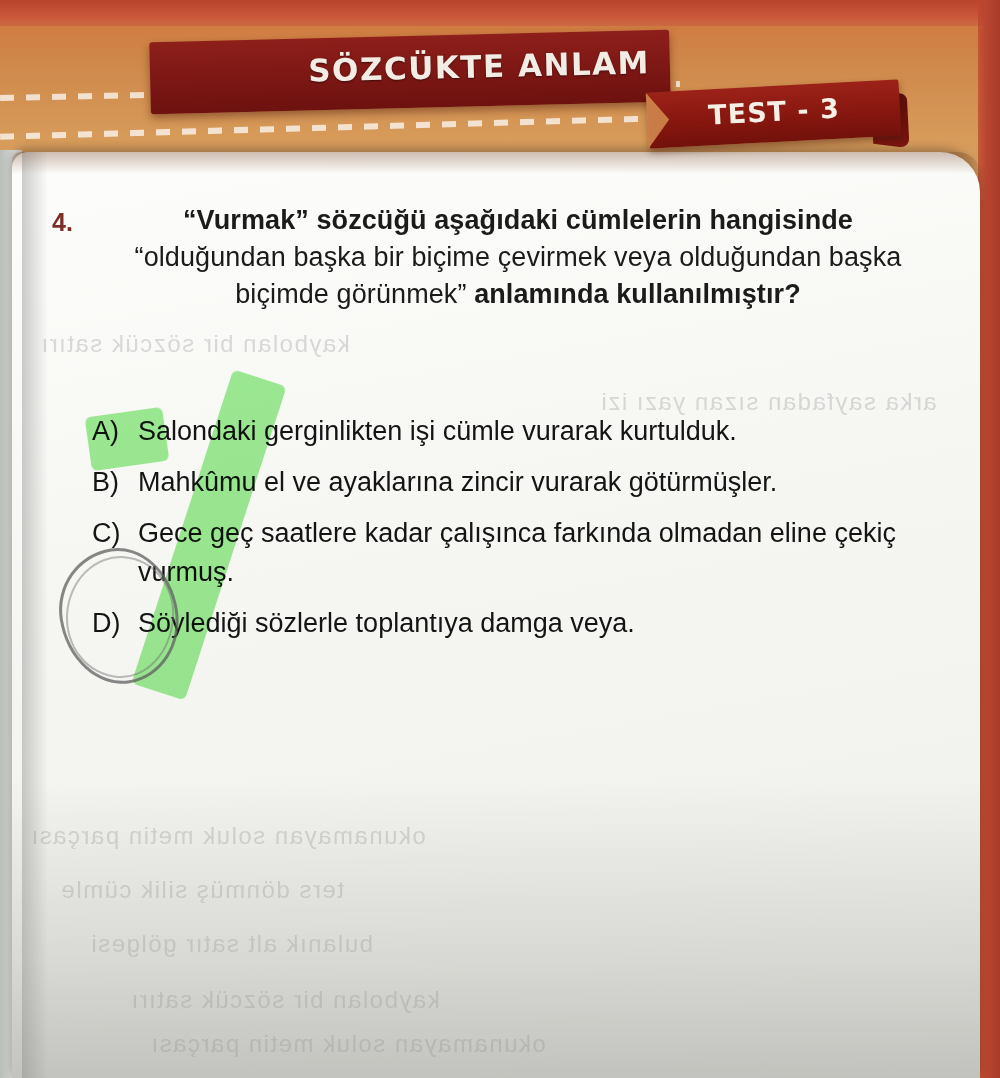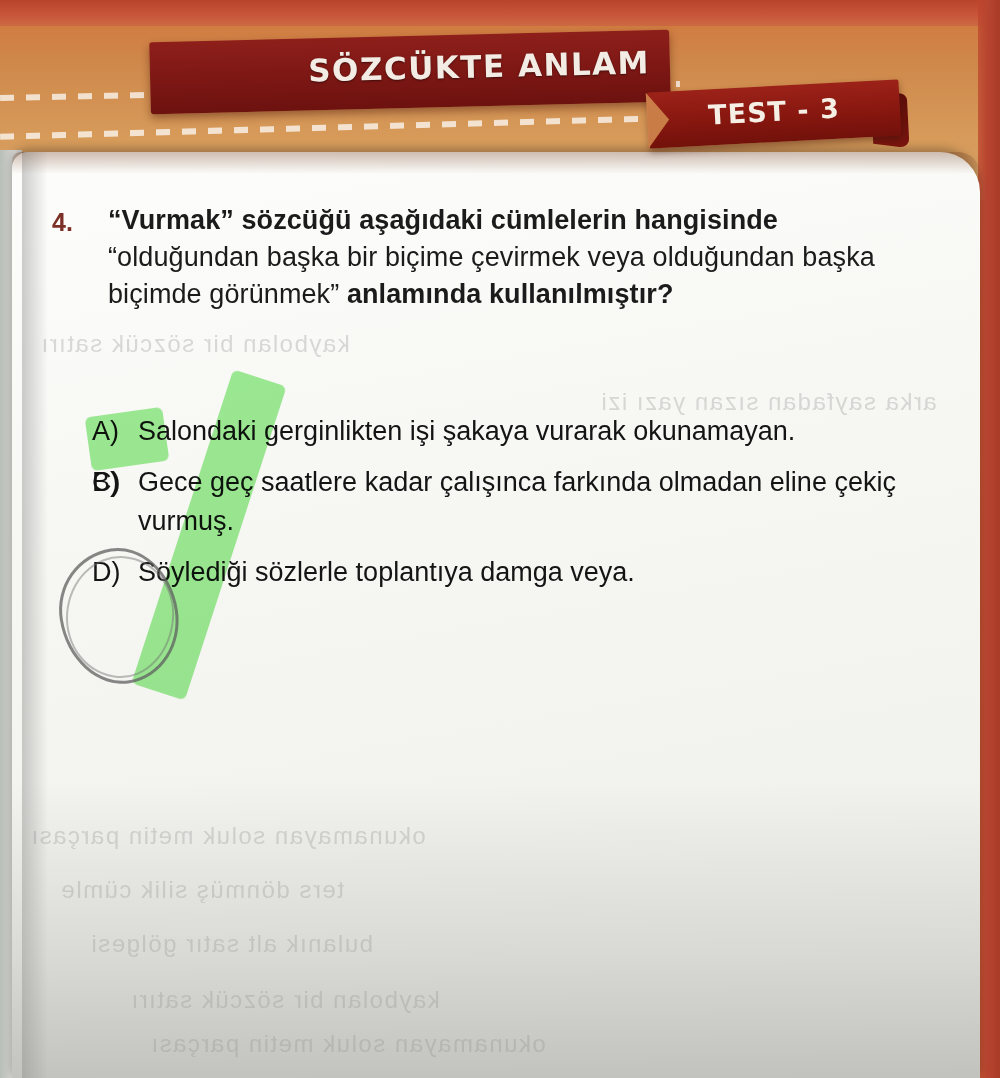--- a/index.html
+++ b/index.html
@@ -173,20 +173,21 @@
   .qtext {
     position: absolute;
     left: 108px;
     top: 202px;
     width: 820px;
     font-family: "Liberation Sans", sans-serif;
     font-size: 27px;
     line-height: 37px;
     color: #1b1b1b;
     letter-spacing: 0.1px;
+    text-align: center;
   }
   .qtext b { font-weight: bold; }
 
   .options {
     position: absolute;
     left: 92px;
     top: 412px;
     width: 850px;
   }
   .opt {
@@ -302,24 +303,25 @@
   <div class="ribbon-fold"></div>
   <div class="ribbon"></div>
   <div class="ribbon-text">TEST - 3</div>
 
   <div class="qnum">4.</div>
   <div class="qtext"><b>“Vurmak” sözcüğü aşağıdaki cümlelerin hangisinde</b> “olduğundan başka bir biçime çevirmek veya olduğundan başka biçimde görünmek” <b>anlamında kullanılmıştır?</b></div>
 
   <div class="options">
     <div class="opt">
       <span class="lab">A)</span>
-      <span>Salondaki gerginlikten işi şakaya vurarak okunamayan.</span>
+      <span>Salondaki gerginlikten işi cümle vurarak kurtulduk.</span>
     </div>
     <div class="opt b-just">
       <span class="lab">B)</span>
+      <span>Mahkûmu el ve ayaklarına zincir vurarak götürmüşler.</span>
     </div>
     <div class="opt">
       <span class="lab">C)</span>
       <span>Gece geç saatlere kadar çalışınca farkında olmadan eline çekiç vurmuş.</span>
     </div>
     <div class="opt">
       <span class="lab">D)</span>
       <span>Söylediği sözlerle toplantıya damga veya.</span>
     </div>
   </div>

